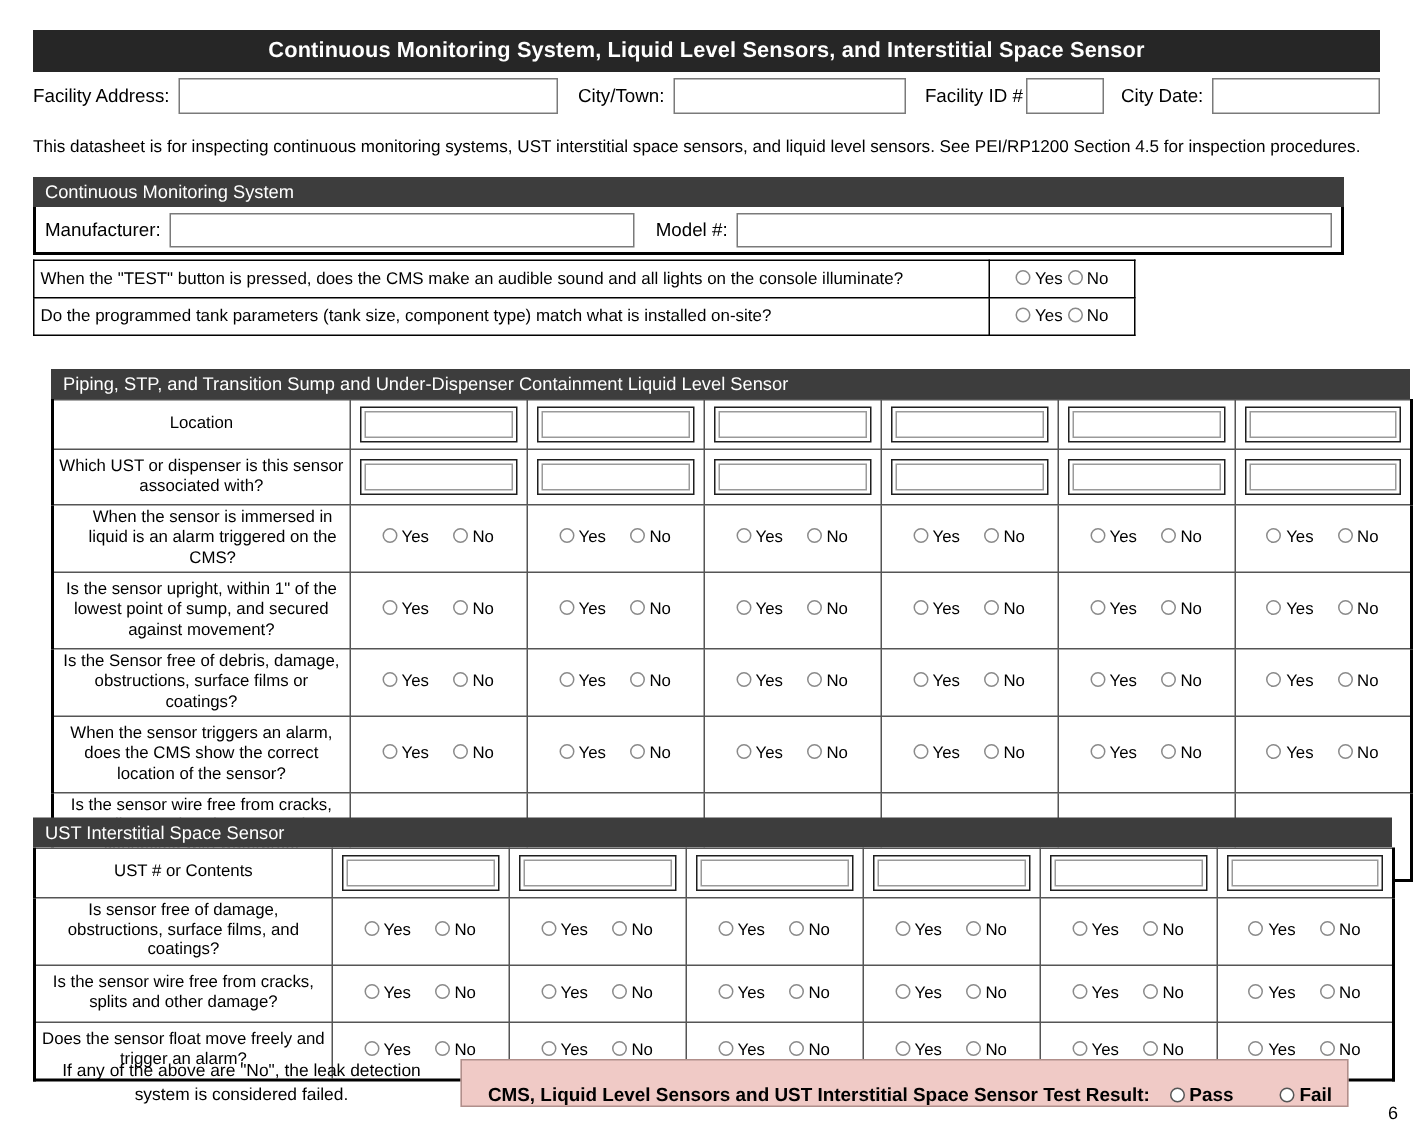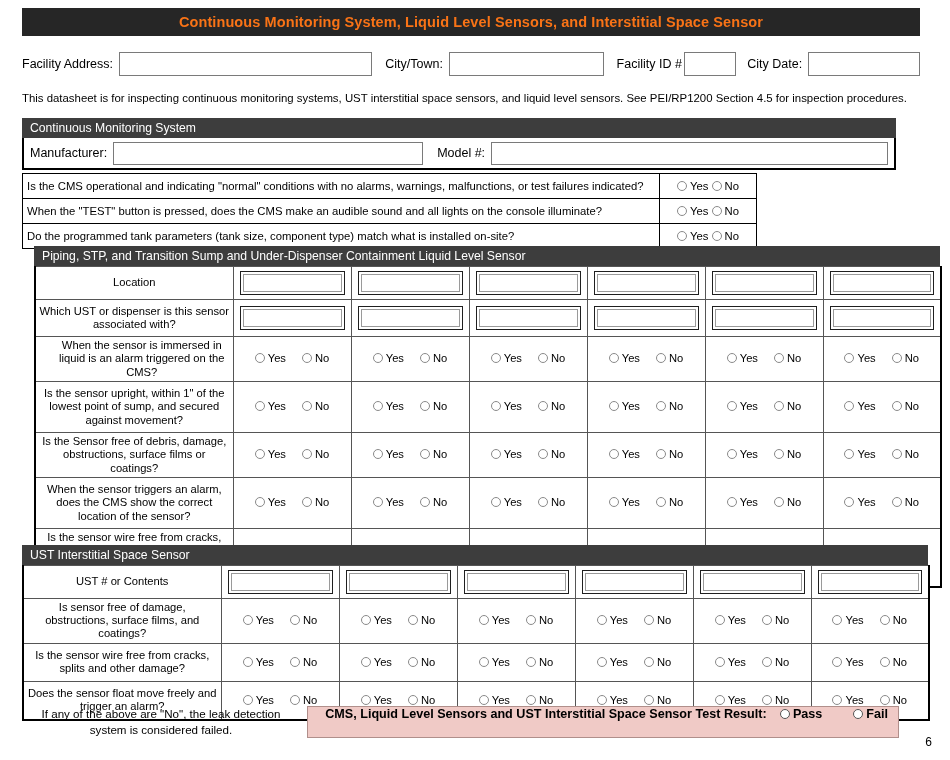--- a/index.html
+++ b/index.html
@@ -18,25 +18,25 @@
   .page {
     position: relative;
     width: 950px;
     height: 760px;
   }
 
   
   .title-bar {
     position: absolute;
     left: 22px;
-    top: 8px;
+    top: 20px;
     width: 898px;
     height: 28px;
     background: #262626;
-    color: #f97316;
+    color: #ffffff;
     font-size: 14.5px;
     font-weight: bold;
     display: flex;
     align-items: center;
     justify-content: center;
     letter-spacing: 0.1px;
   }
 
   
   .facility-row {
@@ -200,21 +200,21 @@
   }
   .result-box {
     position: absolute;
     left: 307px;
     top: 706px;
     width: 592px;
     height: 32px;
     background: #f0cac6;
     border: 1.2px solid #b08f8b;
     display: flex;
-    align-items: flex-start;
+    align-items: flex-end;
     box-sizing: border-box;
     padding: 0 10px;
   }
   .result-label {
     font-size: 12.6px;
     font-weight: bold;
     flex: 1;
     text-align: center;
   }
   .result-opts {
@@ -260,27 +260,20 @@
     <div class="cms-mfr-row">
       <span>Manufacturer:</span>
       <div class="f-box mfr-box"></div>
       <div class="gap-lg"></div>
       <span>Model #:</span>
       <div class="f-box model-box"></div>
     </div>
 
     <table class="cms-q-table">
       <tbody>
-          <tr>
-        <td class="cms-q-text">Is the CMS operational and indicating "normal" conditions with no alarms, warnings, malfunctions, or test failures indicated?</td>
-        <td class="cms-q-ans">
-          <span class="opt"><span class="radio"></span><span class="lbl">Yes</span></span>
-          <span class="opt"><span class="radio"></span><span class="lbl">No</span></span>
-        </td>
-      </tr>
       <tr>
         <td class="cms-q-text">When the "TEST" button is pressed, does the CMS make an audible sound and all lights on the console illuminate?</td>
         <td class="cms-q-ans">
           <span class="opt"><span class="radio"></span><span class="lbl">Yes</span></span>
           <span class="opt"><span class="radio"></span><span class="lbl">No</span></span>
         </td>
       </tr>
       <tr>
         <td class="cms-q-text">Do the programmed tank parameters (tank size, component type) match what is installed on-site?</td>
         <td class="cms-q-ans">

